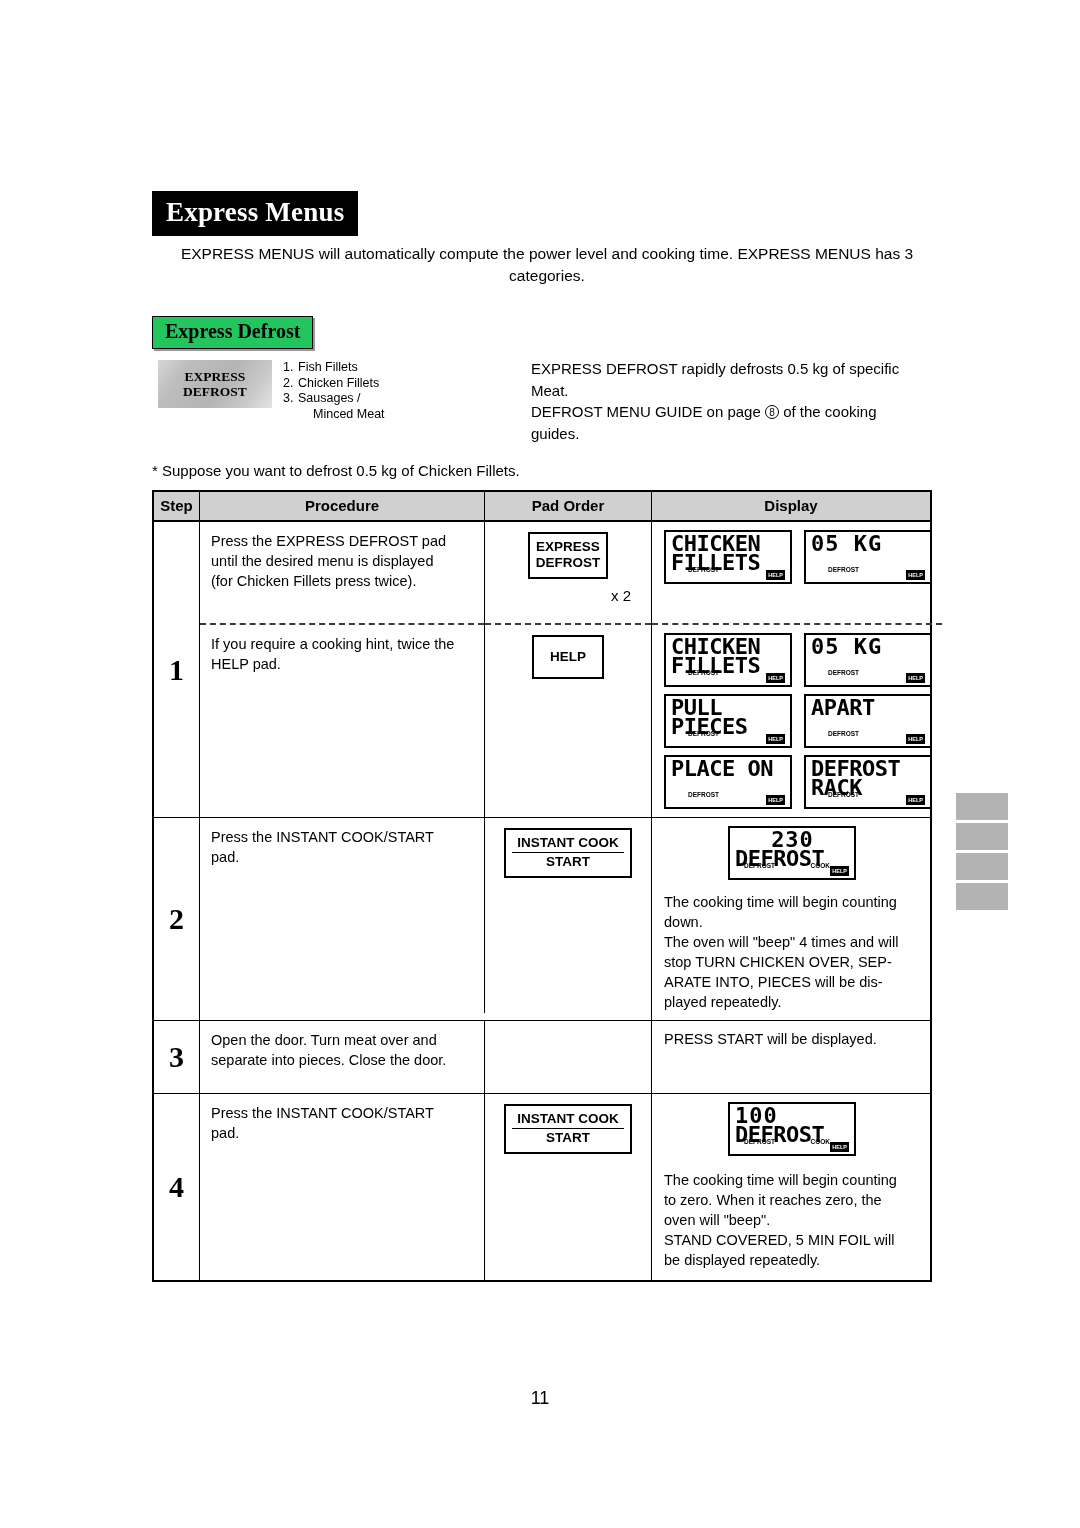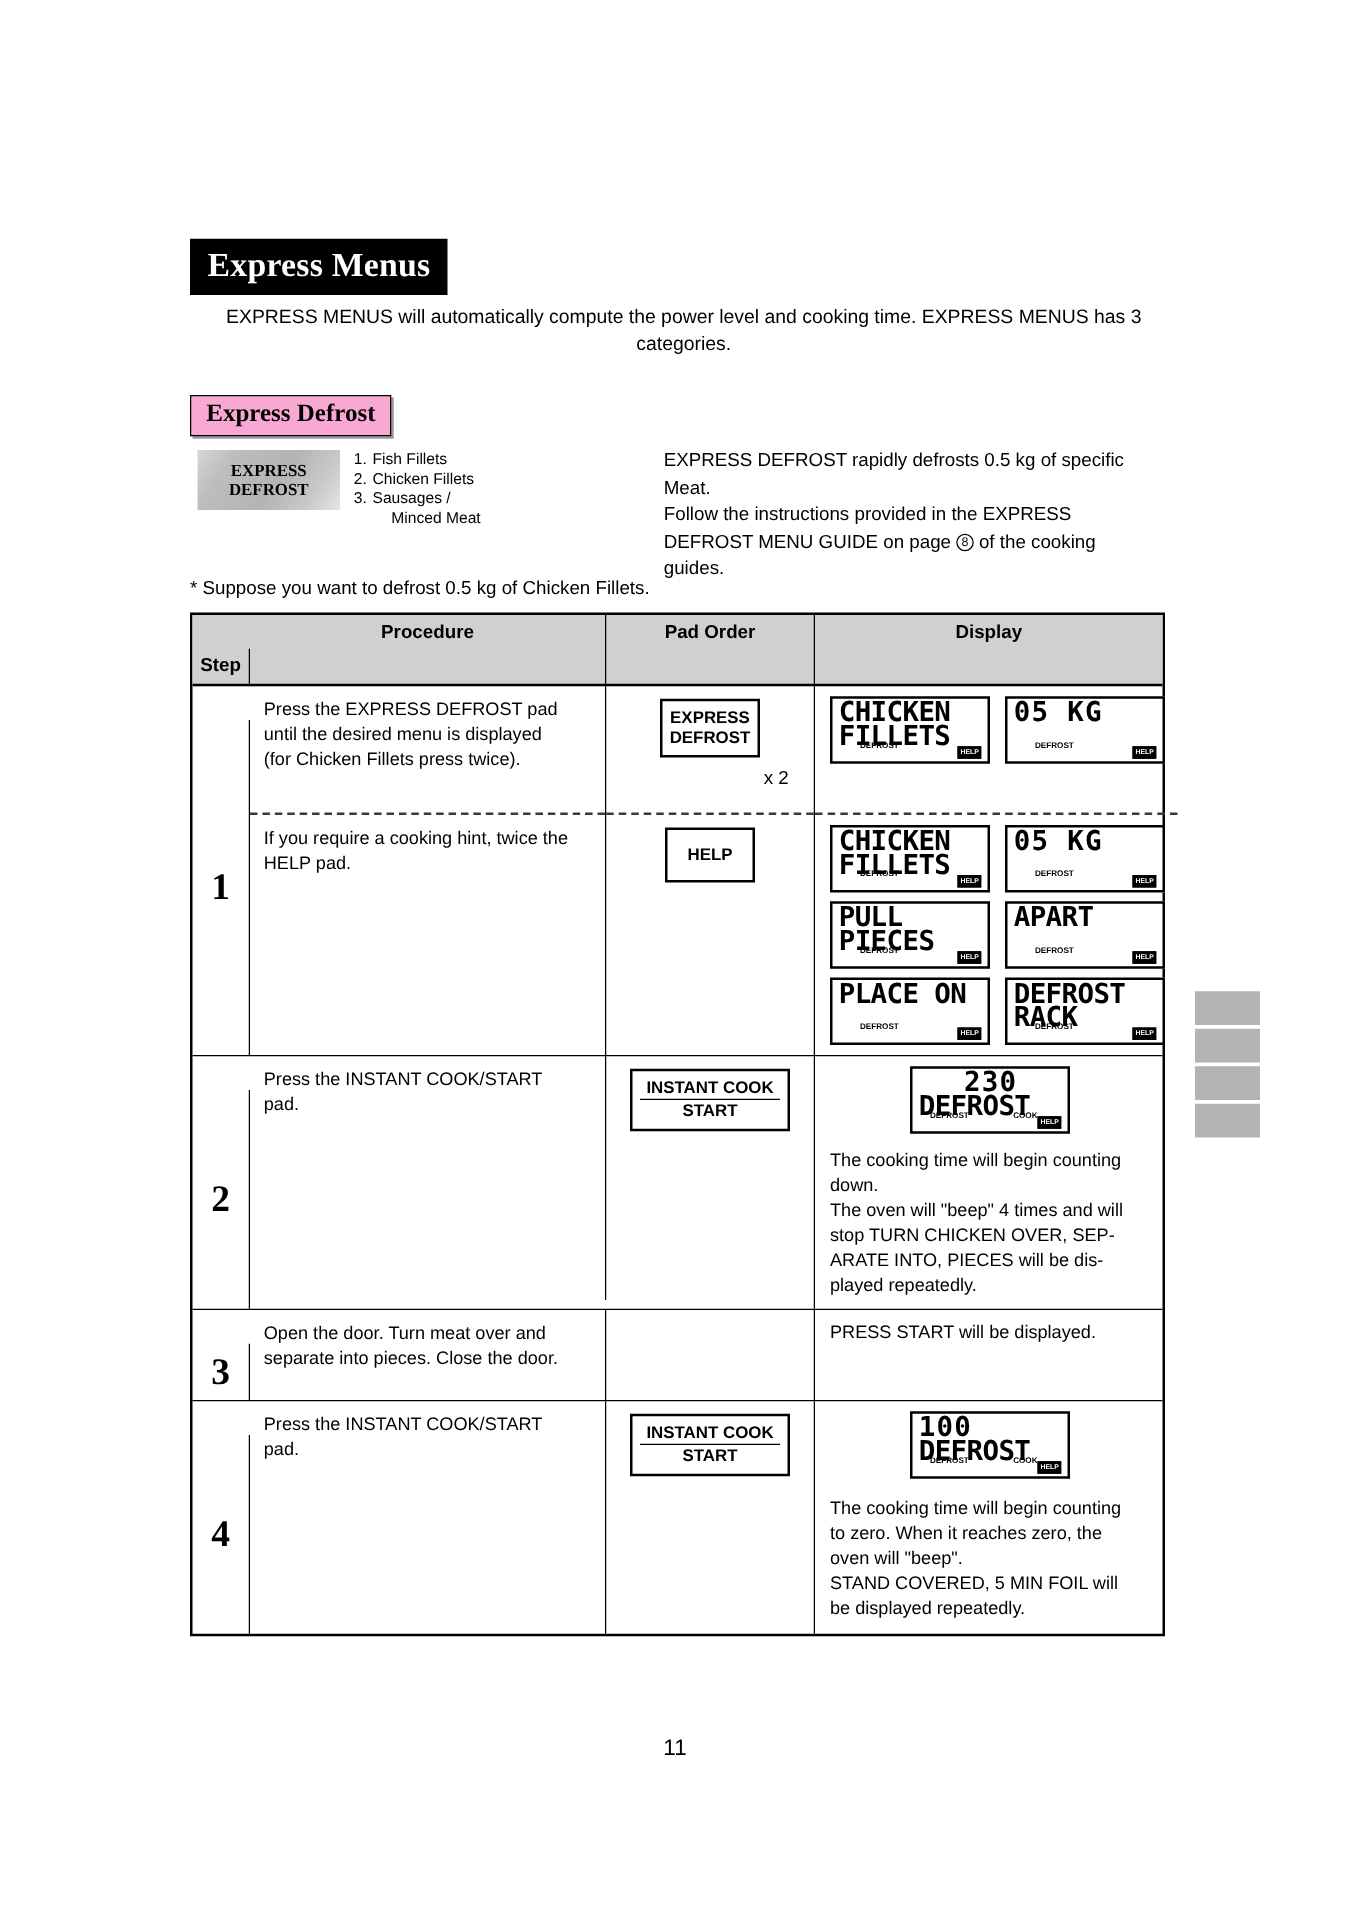--- a/index.html
+++ b/index.html
@@ -32,21 +32,21 @@
   }
 
   .intro-para {
     position: absolute; left: 152px; top: 243px; width: 790px;
     font-size: 15.5px; line-height: 22px; text-align: center;
   }
 
   
   .section-box {
     position: absolute; left: 152px; top: 316px;
-    border: 1.5px solid #000; background: #f9a8d4;
+    border: 1.5px solid #000; background: #22c55e;
     font-family: "Liberation Serif", serif;
     font-weight: bold; font-size: 20px;
     padding: 3px 12px 5px 12px;
     box-shadow: 2px 2px 0 #9a9a9a;
   }
 
   
   .pad-graphic {
     position: absolute; left: 158px; top: 360px;
     width: 114px; height: 48px;
@@ -72,21 +72,21 @@
     border: 1px solid #000; border-radius: 50%;
     text-align: center; font-size: 10px; vertical-align: 1px;
   }
 
   .suppose { position: absolute; left: 152px; top: 462px; font-size: 15px; }
 
   
   .tbl { position: absolute; left: 152px; top: 490px; width: 780px; border: 2px solid #000; }
   .tbl-head { display: flex; background: #d0d0d0; border-bottom: 2px solid #000; }
   .th { font-weight: bold; font-size: 15px; text-align: center; padding: 5px 0 6px 0; }
-  .c-step { width: 46px; flex: 0 0 46px; border-right: 1.5px solid #000; margin-top: 27px; }
+  .c-step { width: 46px; flex: 0 0 46px; border-right: 1.5px solid #000; }
   .c-proc { width: 285px; flex: 0 0 285px; border-right: 1.5px solid #000; }
   .c-pad  { width: 167px; flex: 0 0 167px; border-right: 1.5px solid #000; }
   .c-disp { flex: 1 1 auto; }
 
   .trow { display: flex; border-bottom: 1.5px solid #000; }
   .trow.last { border-bottom: none; }
   .cell { position: relative; }
   .cell.step { display: flex; align-items: center; justify-content: center;
                font-family: "Liberation Serif", serif; font-weight: bold; font-size: 30px; }
   .cell.proc { padding: 9px 11px 6px 11px; font-size: 14.5px; line-height: 20px; text-align: justify; }
@@ -183,21 +183,20 @@
     </div>
     <div class="mrow">
       <span class="mnum"></span>
       <span class="mind">Minced Meat</span>
     </div>
   </div>
 
   <div class="right-para">
     <div>EXPRESS DEFROST rapidly defrosts 0.5 kg of specific</div>
     <div class="lastline">Meat.</div>
-    <div>Follow the instructions provided in the EXPRESS</div>
     <div>
       <span>DEFROST MENU GUIDE on page</span>
       <span class="circ8">8</span>
       <span>of the cooking</span>
     </div>
     <div class="lastline">guides.</div>
   </div>
 
   <div class="suppose">* Suppose you want to defrost 0.5 kg of Chicken Fillets.</div>
 

